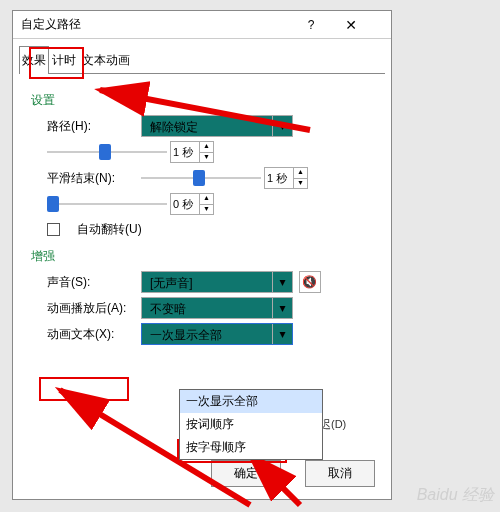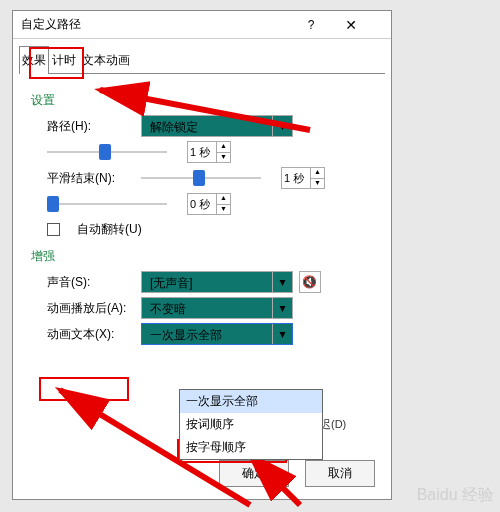--- a/index.html
+++ b/index.html
@@ -16,39 +16,39 @@
 .body{padding:10px 18px}
 .section-label{margin:8px 0 6px 0;color:#15803d}
 .row{display:flex;align-items:center;margin:8px 0 8px 16px;height:18px}
 .row .lbl{width:94px}
 .select{border:1px solid #aaa;background:#0f766e;height:22px;display:flex;align-items:flex-end;padding:0 8px;position:relative;cursor:pointer}
 .select.wide{width:152px}
 .select .dd{position:absolute;right:0;top:0;width:20px;height:100%;border-left:1px solid #aaa;display:flex;align-items:center;justify-content:center}
 .slider{width:120px;height:22px;position:relative}
 .slider .track{position:absolute;left:0;right:0;top:10px;height:2px;background:#ccc}
 .slider .thumb{position:absolute;top:3px;width:12px;height:16px;background:#2a6dd6;border-radius:2px}
-.spin{width:44px;height:22px;border:1px solid #aaa;display:flex;margin-left:20px}
+.spin{width:44px;height:22px;border:1px solid #aaa;display:flex;margin-left:3px}
 .spin input{border:0;width:28px;padding:0 2px;font-size:11px}
 .spin .sbtns{width:14px;display:flex;flex-direction:column}
 .spin .sbtns div{flex:1;border-left:1px solid #aaa;font-size:7px;text-align:center;line-height:8px;cursor:pointer}
 .spin .sbtns div:first-child{border-bottom:1px solid #aaa}
 .checkbox{display:flex;align-items:center;gap:17px;margin:8px 0 10px 16px;cursor:pointer}
 .checkbox .box{width:13px;height:13px;border:1px solid #555}
 .iconbtn{width:22px;height:22px;border:1px solid #aaa;margin-left:6px;display:flex;align-items:center;justify-content:center;cursor:pointer}
 .dropdown-list{position:absolute;left:166px;top:378px;width:144px;border:1px solid #666;background:#fff;z-index:5}
 .dropdown-list .opt{padding:3px 6px;cursor:pointer}
 .dropdown-list .opt.sel{background:#d0e4ff}
 .hlbox{border:2px solid #e60000;position:absolute;pointer-events:none}
 .hl1{left:26px;top:366px;width:90px;height:24px}
 .hl2{left:164px;top:428px;width:110px;height:24px}
 .hint{position:absolute;left:274px;top:406px;font-size:11px;color:#333}
-.btnrow{position:absolute;bottom:12px;right:16px;display:flex;gap:16px}
+.btnrow{position:absolute;bottom:12px;right:16px;display:flex;gap:24px}
 .btn{border:1px solid #888;background:#f4f4f4;padding:4px 22px;cursor:pointer}
 svg.arrows{position:absolute;left:0;top:0;pointer-events:none}
-.watermark{position:absolute;right:6px;bottom:6px;color:#d0d0d0;font-size:16px;}
+.watermark{position:absolute;right:6px;bottom:6px;color:#d0d0d0;font-size:16px;font-style:italic}
 </style>
 </head>
 <body>
 
 <div class="dialog">
   <div class="titlebar">
     <span class="title">自定义路径</span>
     <div class="tbtn">?</div>
     <div class="tbtn close">✕</div>
   </div>

